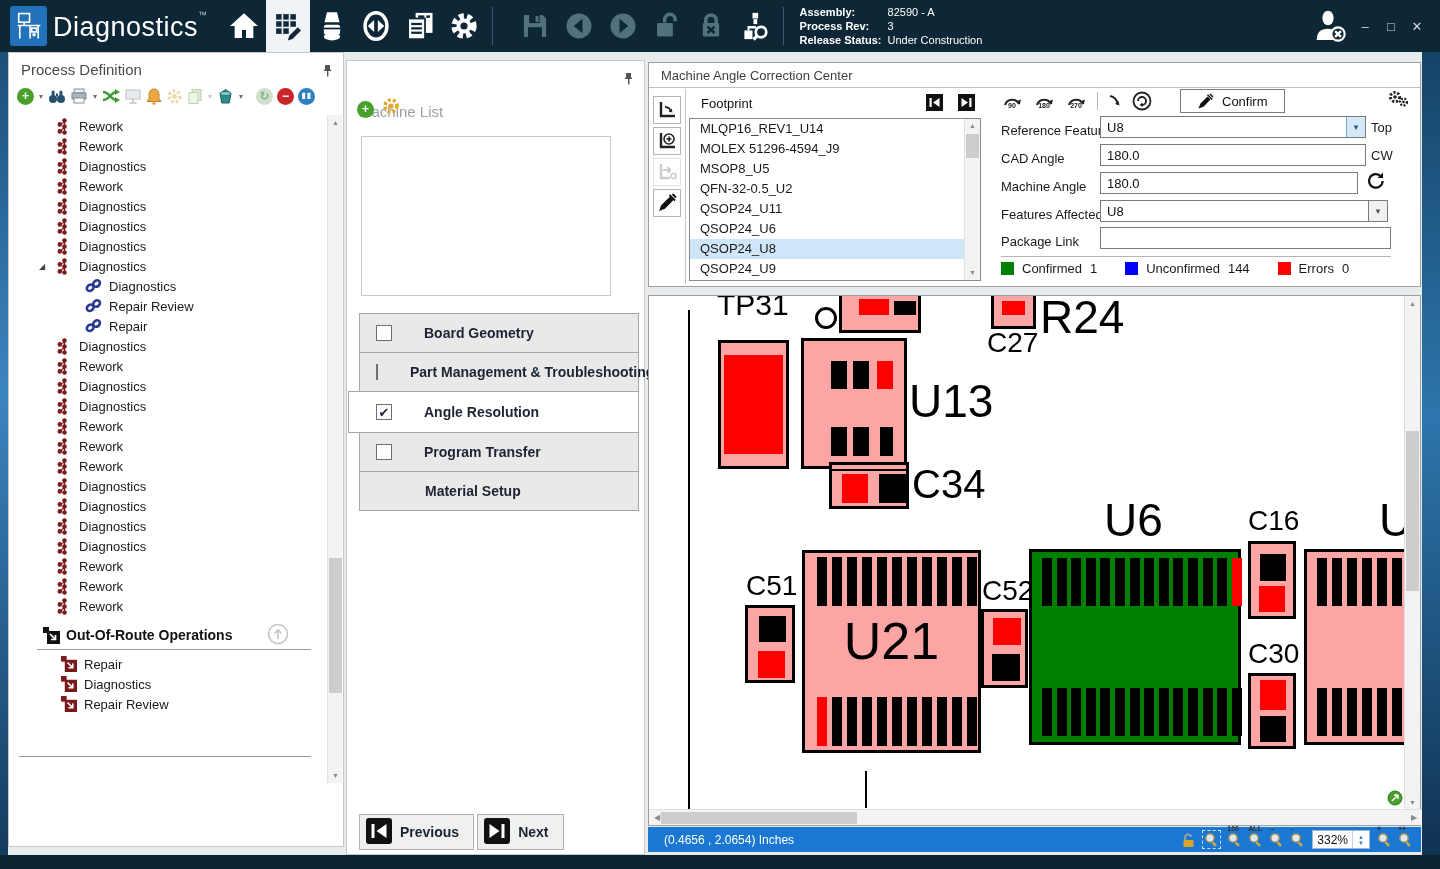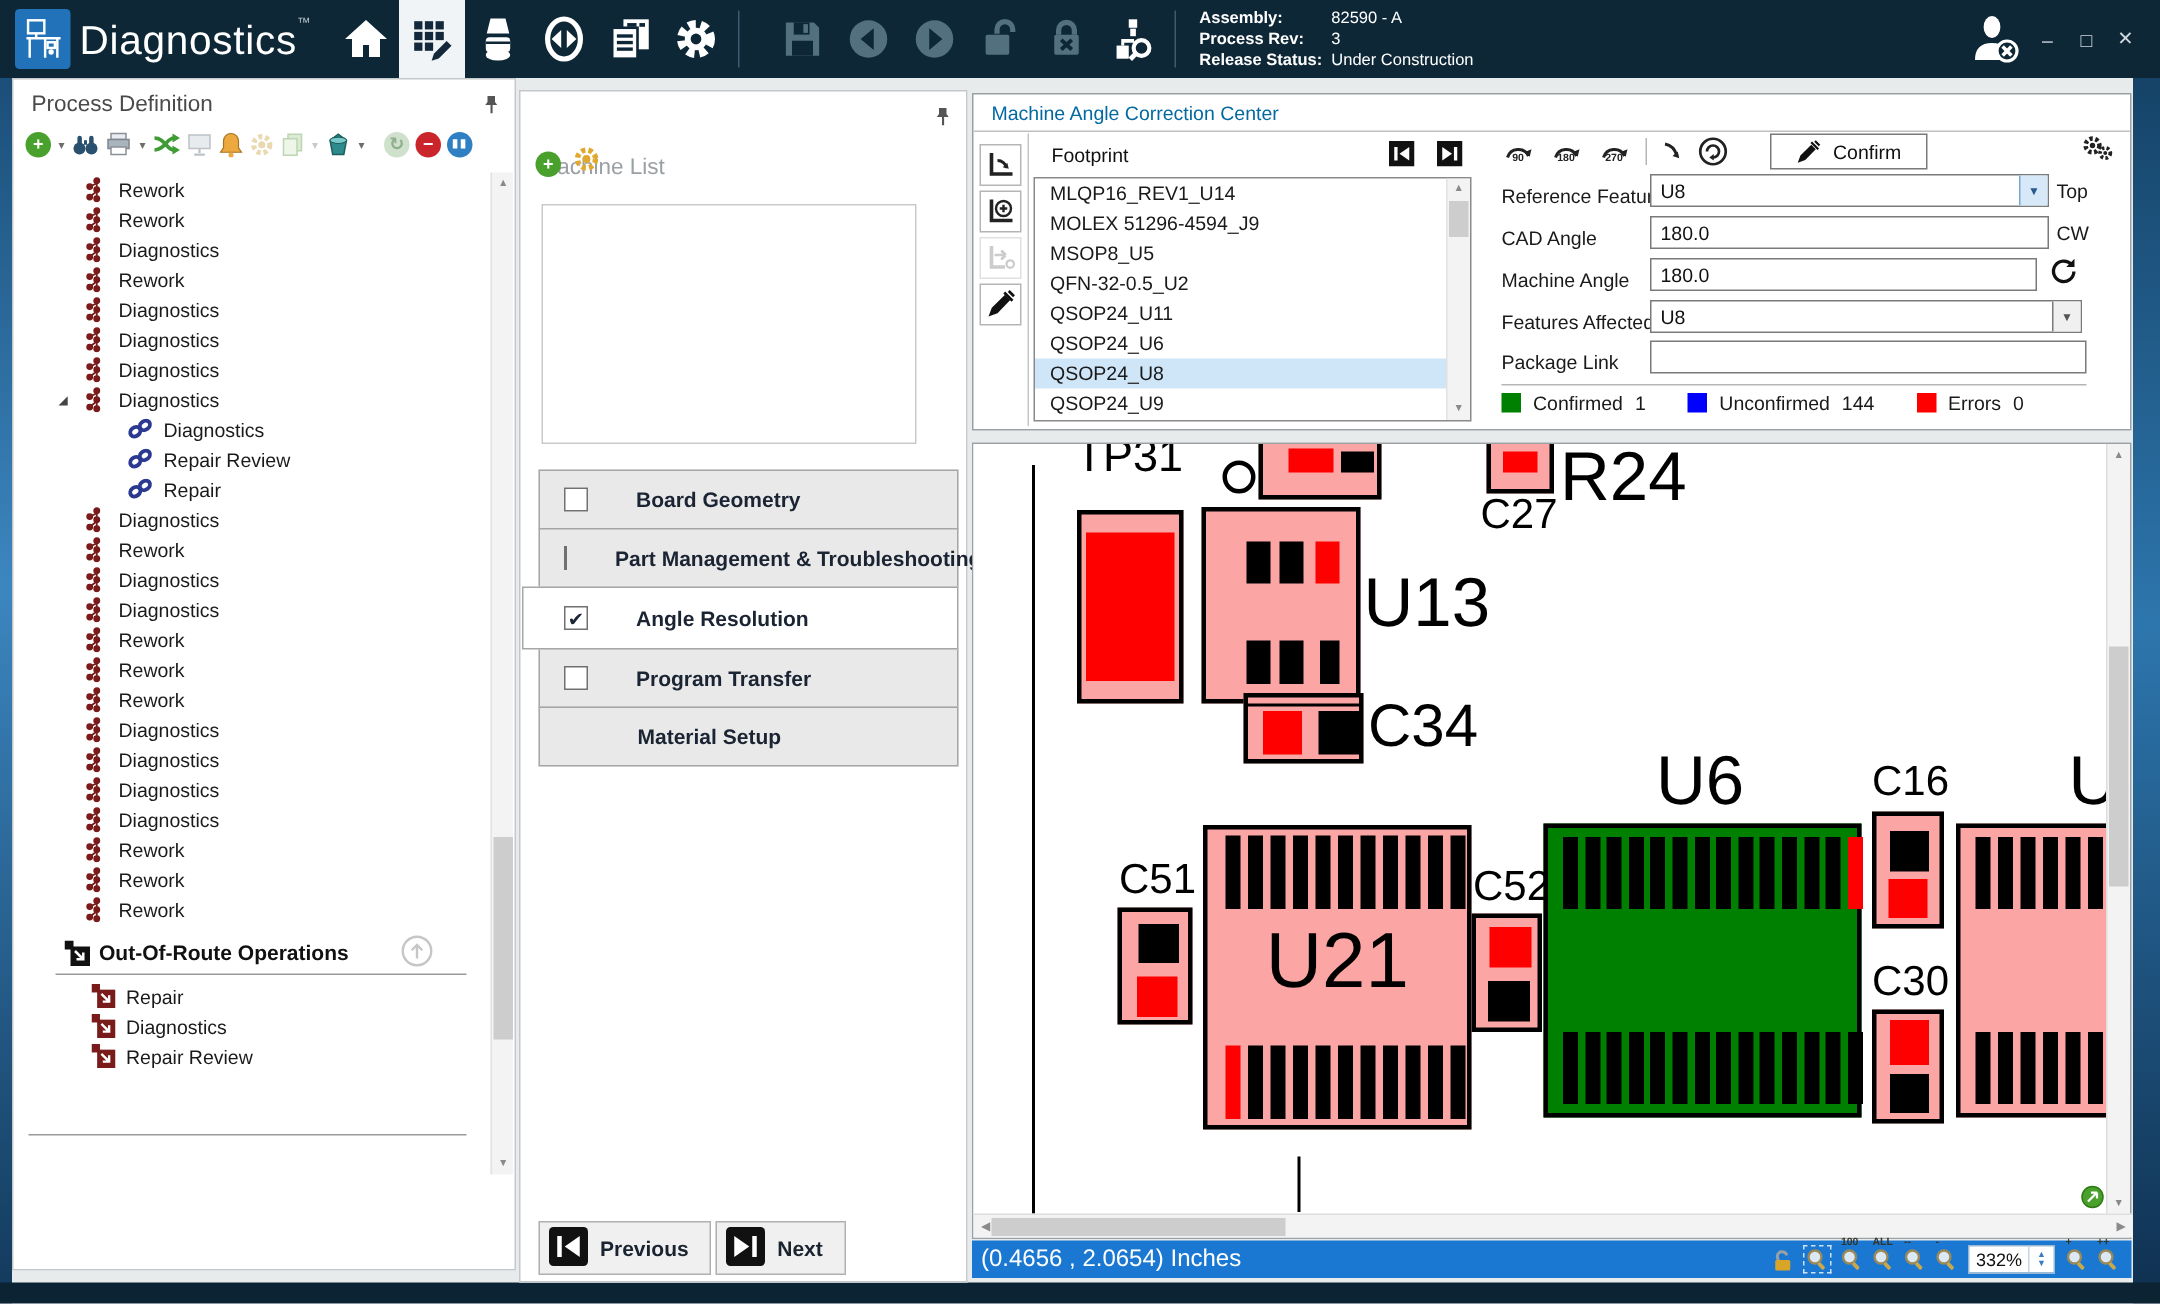--- a/index.html
+++ b/index.html
@@ -64,21 +64,21 @@
 .cb{width:16px;height:16px;background:#fff;border:1px solid #707070;margin-left:16px;font-size:13px;line-height:15px;text-align:center;color:#1b2433;}
 .step.active .cb{margin-left:27px;}
 .cb-spacer{width:17px;margin-left:16px;}
 .step-label{font-weight:bold;font-size:14px;color:#1b2433;margin-left:32px;white-space:nowrap;}
 .navbtns{position:absolute;left:12px;top:753px;display:flex;gap:3px;}
 .navbtn{height:36px;background:#f0f0f0;border:1px solid #b0b0b0;display:flex;align-items:center;gap:8px;padding:0 14px 0 6px;}
 .navbtn b{font-size:14px;color:#1a2430;}
 
 .right-col{position:absolute;left:640px;top:10px;width:773px;height:793px;}
 #corr-box{position:absolute;left:0;top:0;width:773px;height:225px;background:#fff;border:1px solid #9a9e a1;border:1px solid #9aa0a3;}
-.corr-title{height:25px;border-bottom:1px solid #c0c0c0;display:flex;align-items:center;padding-left:12px;font-size:13px;color:#0369a1;}
+.corr-title{height:25px;border-bottom:1px solid #c0c0c0;display:flex;align-items:center;padding-left:12px;font-size:13px;color:#404040;}
 .toolcol{position:absolute;left:4px;top:33px;width:28px;}
 .toolbtn{width:28px;height:28px;border:1px solid #b5b5b5;background:#fff;display:flex;align-items:center;justify-content:center;margin-bottom:3px;}
 .toolbtn.nob{border-color:#e0e0e0;}
 .vdiv{position:absolute;left:36px;top:26px;bottom:2px;width:1px;background:#c6c6c6;}
 .fp-head{position:absolute;left:52px;top:33px;font-size:13px;color:#111;}
 .fp-nav{position:absolute;top:31px;width:17px;height:17px;}
 .fp-list{position:absolute;left:40px;top:55px;width:292px;height:163px;border:1px solid #8a8a8a;background:#fff;overflow:hidden;}
 .fp-item{height:20px;line-height:20px;padding-left:10px;font-size:13px;color:#1a1a1a;white-space:nowrap;}
 .fp-item.sel{background:#cfe5f8;}
 .fp-scroll{position:absolute;right:0;top:0;bottom:0;width:16px;background:#f3f3f3;border-left:1px solid #e2e2e2;}
@@ -117,21 +117,21 @@
 .pins i{display:block;width:10px;height:100%;background:#000;}
 .pins i.red{background:#ff0000;}
 
 #v-vscroll{position:absolute;right:0;top:0;width:16px;height:514px;background:#f3f3f3;border-left:1px solid #dfdfdf;}
 #v-hscroll{position:absolute;left:0;bottom:0;width:773px;height:16px;background:#f3f3f3;border-top:1px solid #dfdfdf;display:flex;align-items:center;}
 #v-hscroll .arr{width:16px;text-align:center;font-size:8px;color:#8a8a8a;}
 #v-hscroll .thumb{position:absolute;left:12px;top:2px;width:196px;height:12px;background:#cdcdcd;}
 .sb-arr{position:absolute;left:0;width:15px;height:15px;font-size:7px;color:#8a8a8a;text-align:center;line-height:15px;}
 
 #pcb-status{position:absolute;left:0;top:765px;width:773px;height:25px;background:#1a78d2;display:flex;align-items:center;color:#fff;}
-#coords{font-size:16px;padding-left:6px;flex:1;}
+#coords{font-size:12px;padding-left:16px;flex:1;}
 .zoomtool{position:relative;display:inline-flex;margin:0 3px;}
 .zoomtool em{position:absolute;top:-7px;left:0px;font-size:7px;font-weight:bold;font-style:normal;color:#33342a;}
 .zoomsel{border:1px dashed #cfe0ee;padding:1px;}
 .zoomval{background:#fff;border:1px solid #9bb8d3;height:19px;display:flex;align-items:center;margin:0 4px;}
 .zoomval b{font-size:12px;color:#111;font-weight:normal;padding:0 4px;}
 .spin{width:17px;height:100%;border-left:1px solid #c3d5e6;display:flex;flex-direction:column;align-items:center;justify-content:center;font-size:6px;color:#3a7ebf;line-height:6px;}
 </style>
 </head>
 <body>
 

